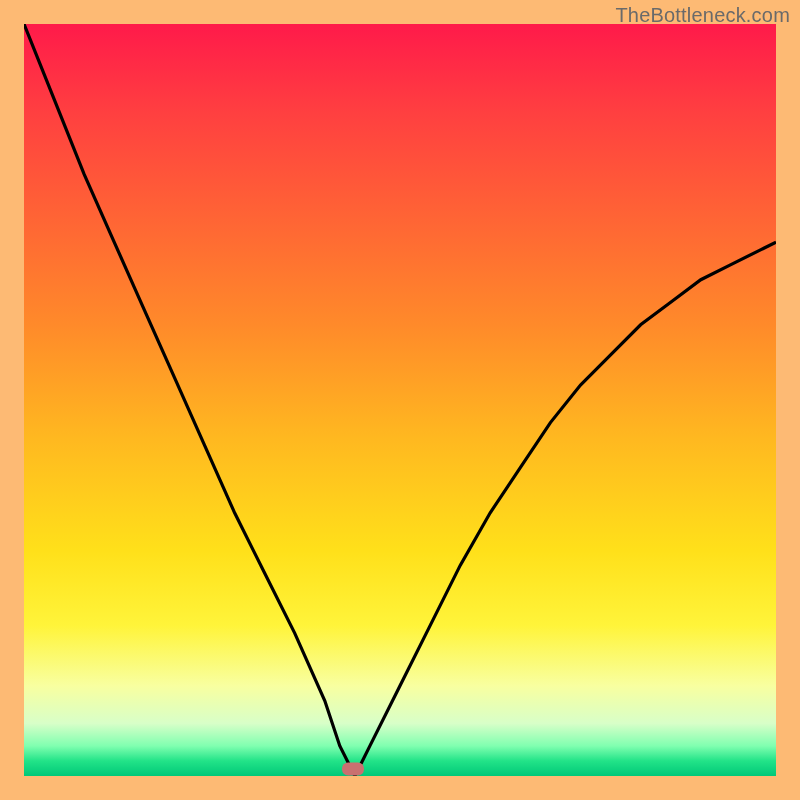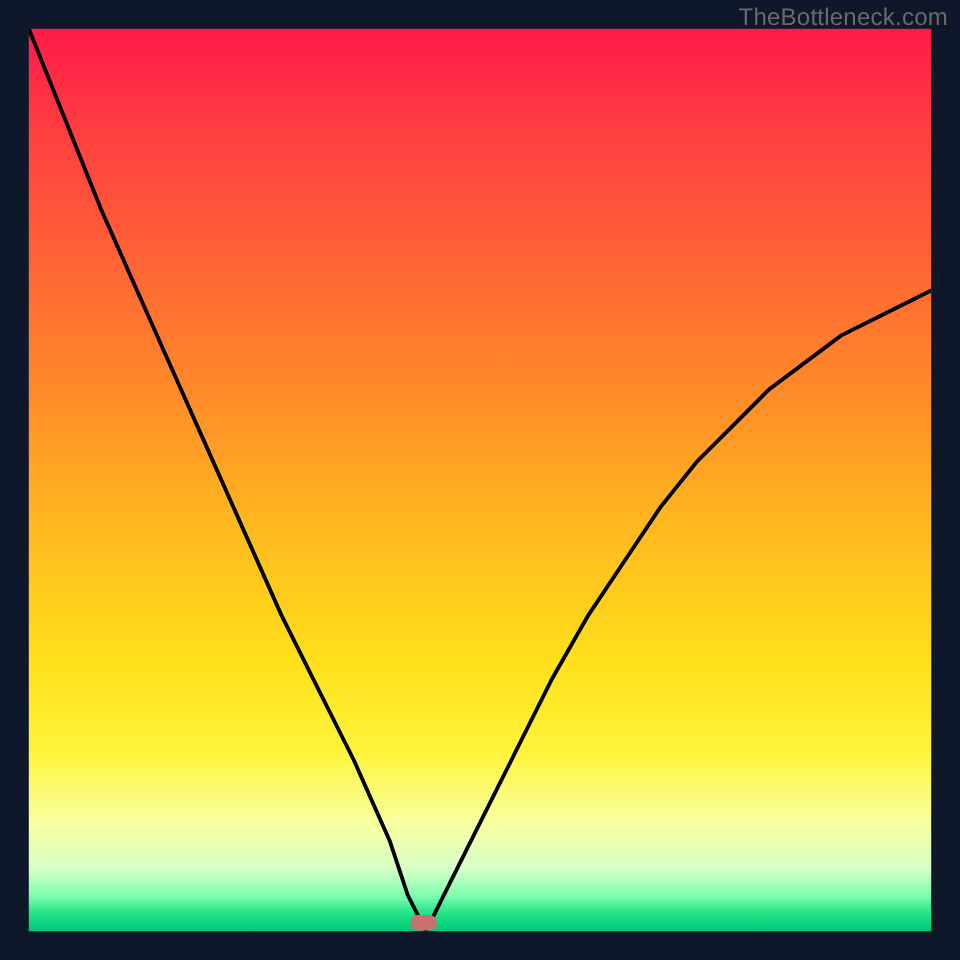--- a/index.html
+++ b/index.html
@@ -7,21 +7,21 @@
     padding: 0;
     width: 800px;
     height: 800px;
     overflow: hidden;
     font-family: Arial, Helvetica, sans-serif;
   }
   .chart-container {
     position: relative;
     width: 800px;
     height: 800px;
-    background: #0f172a;
+    background: #fdba74;
   }
   .plot-area {
     position: absolute;
     left: 24px;
     top: 24px;
     width: 752px;
     height: 752px;
     background: linear-gradient(
       to bottom,
       #ff1a4a 0%,

